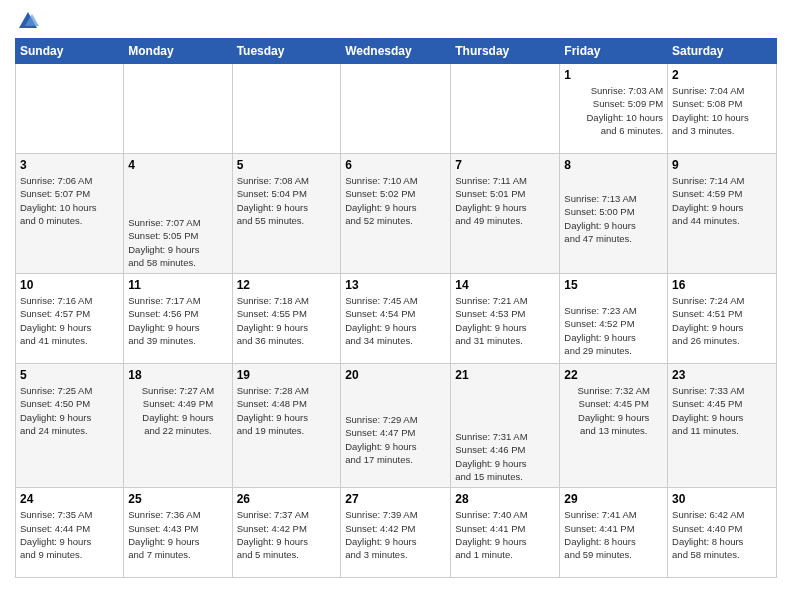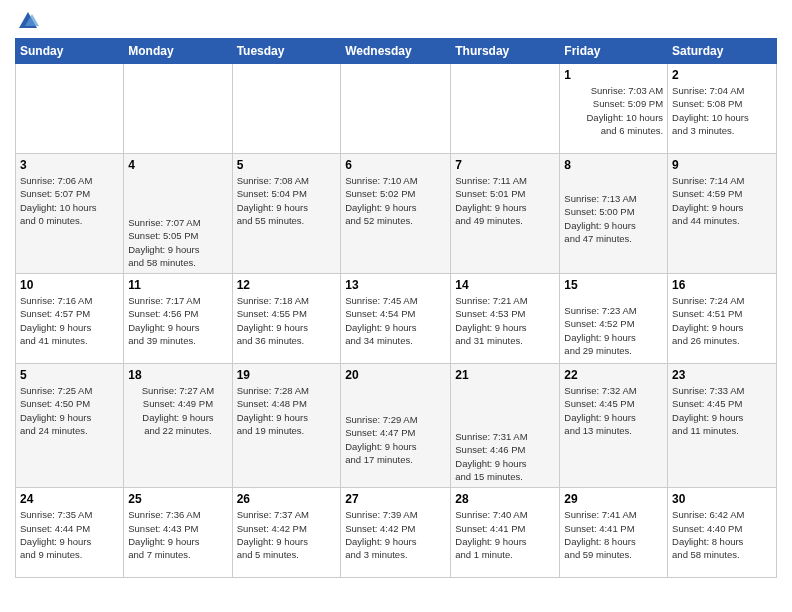--- a/index.html
+++ b/index.html
@@ -281,21 +281,21 @@
           </td>
           <td>
             <span class="day-num">21</span>
             <div class="day-info" style="white-space: pre-line; margin-top: 48px;">Sunrise: 7:31 AM
 Sunset: 4:46 PM
 Daylight: 9 hours
 and 15 minutes.</div>
           </td>
           <td>
             <span class="day-num">22</span>
-            <div class="day-info" style="white-space: pre-line;">Sunrise: 7:32 AM
+            <div class="day-info" style="white-space: pre-line; text-align: center;">Sunrise: 7:32 AM
 Sunset: 4:45 PM
 Daylight: 9 hours
 and 13 minutes.</div>
           </td>
           <td>
             <span class="day-num">23</span>
             <div class="day-info" style="white-space: pre-line;">Sunrise: 7:33 AM
 Sunset: 4:45 PM
 Daylight: 9 hours
 and 11 minutes.</div>

